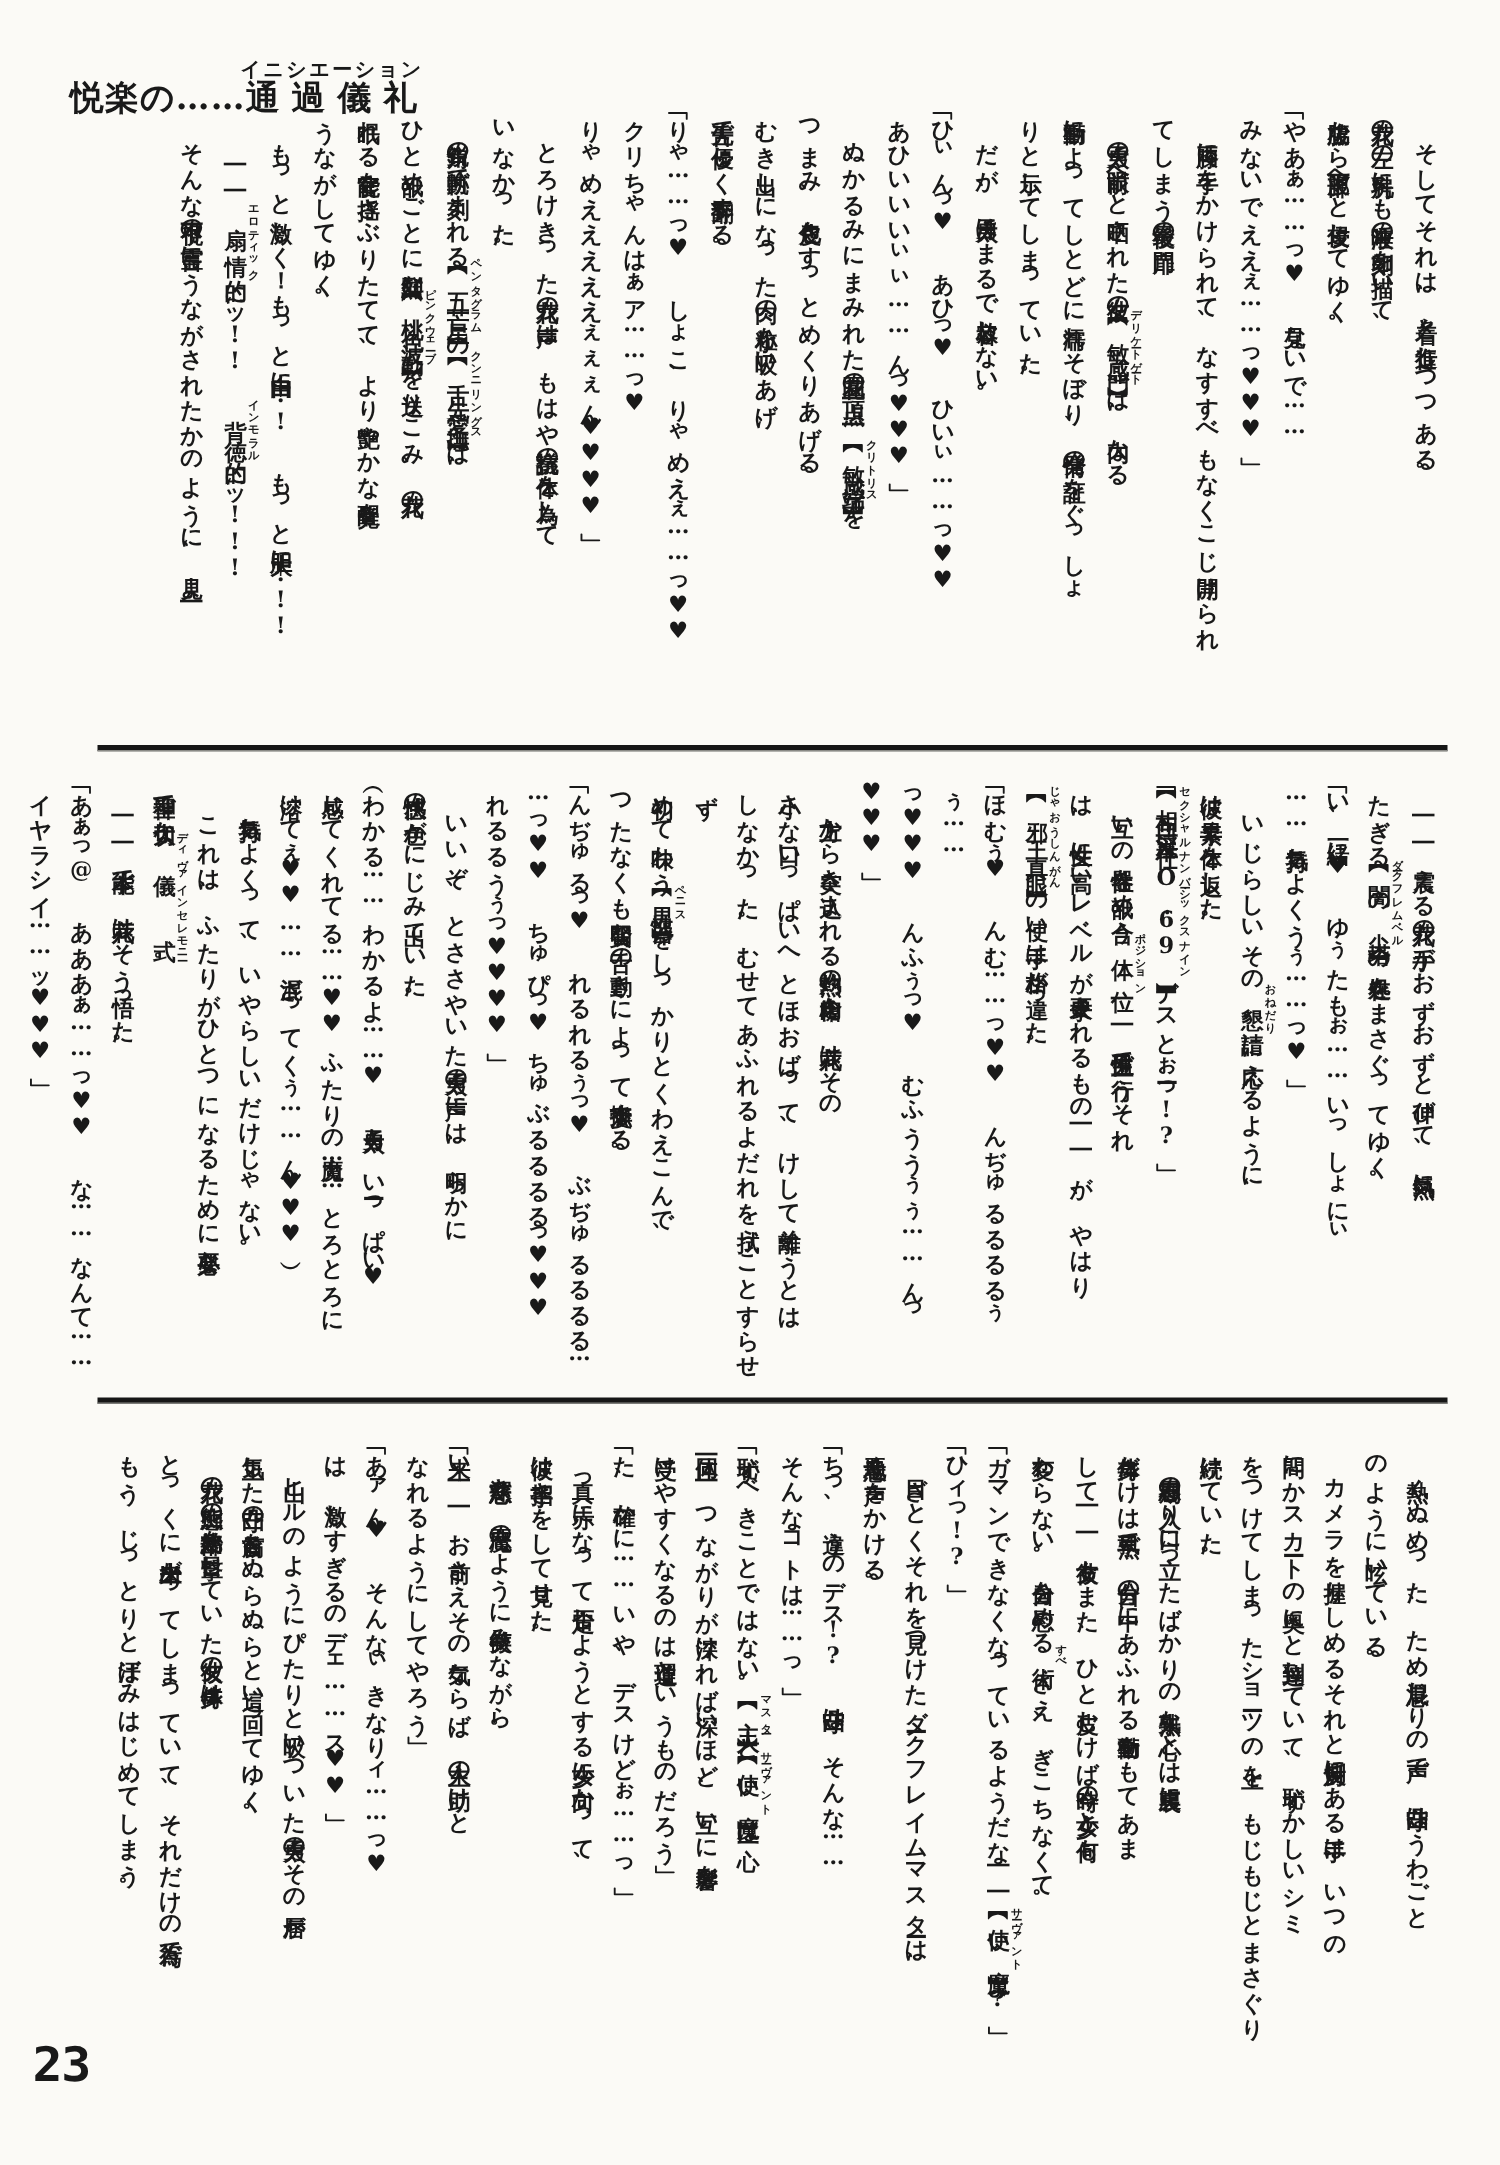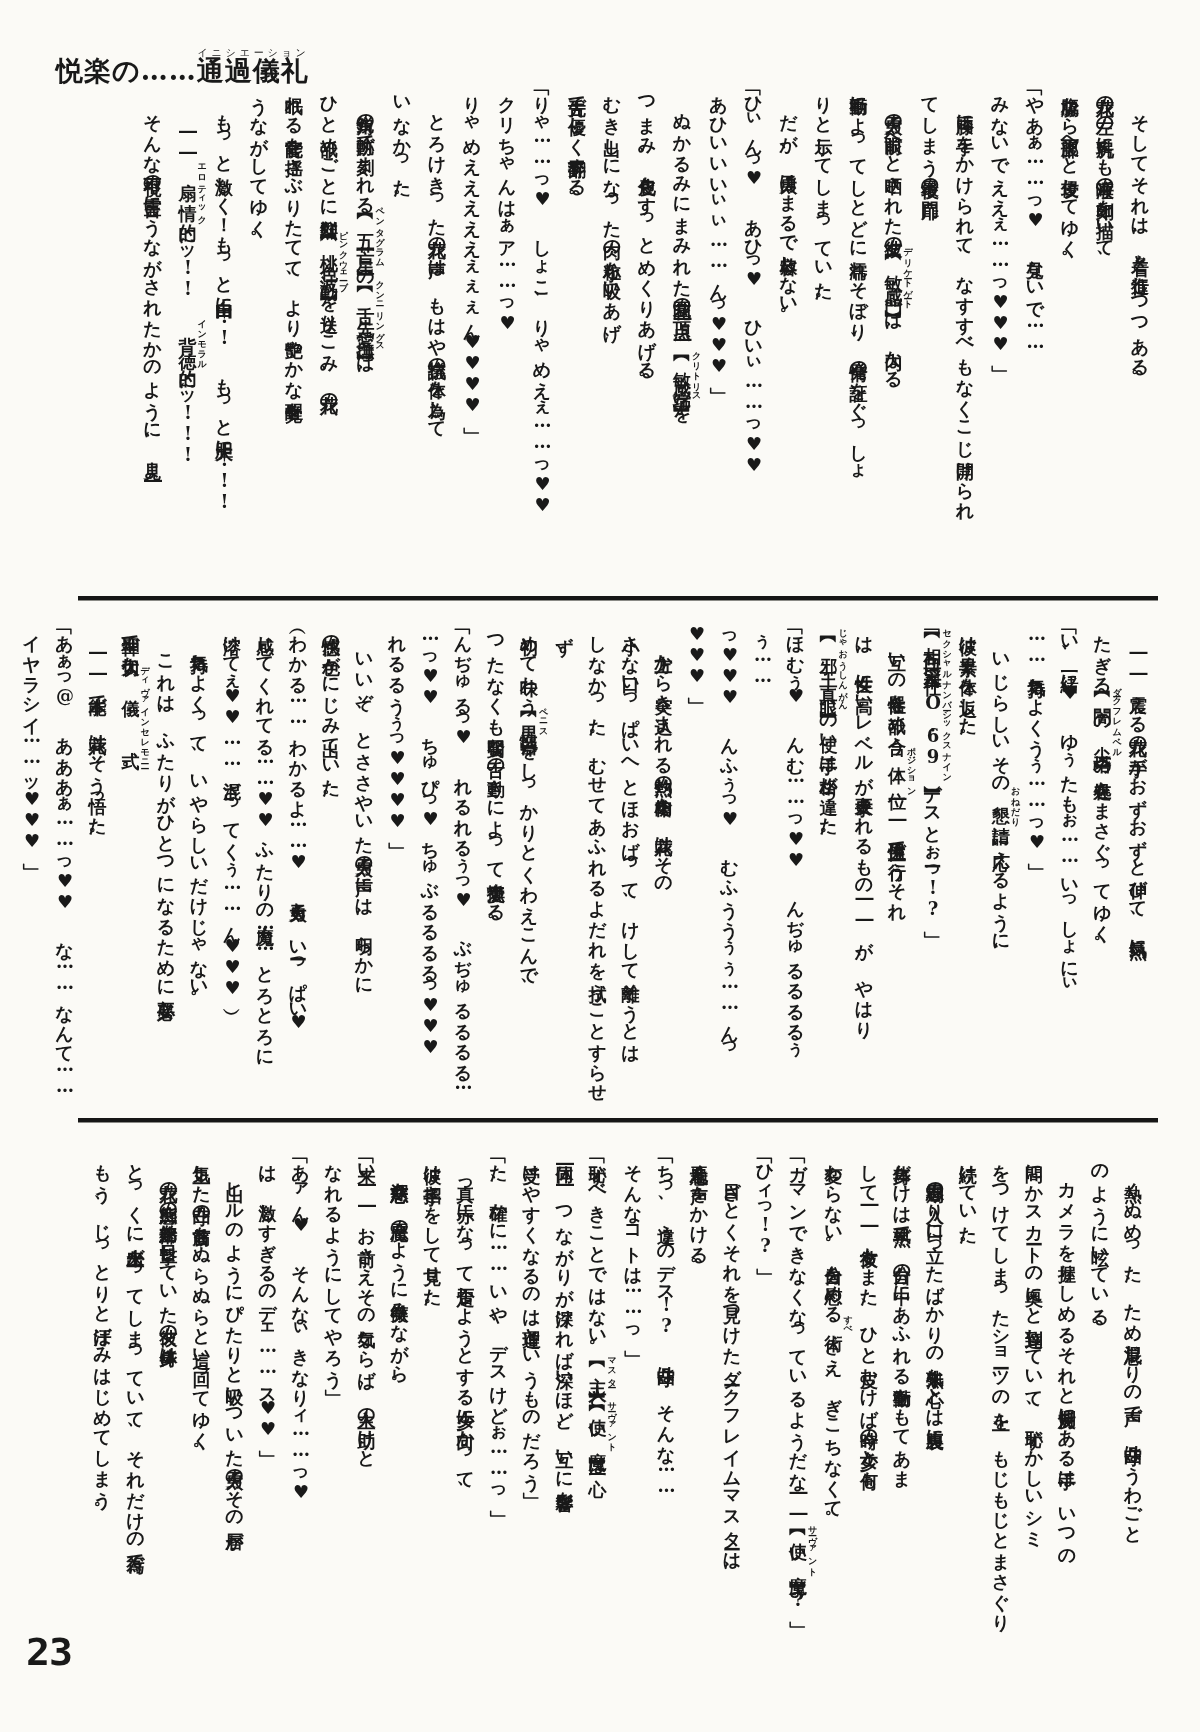--- a/index.html
+++ b/index.html
@@ -17,22 +17,22 @@
     position:absolute;
     left:56px;
     top:30px;
     font-family:"DejaVu Serif","Liberation Serif",serif;
     font-weight:bold;
     font-size:27px;
     letter-spacing:1px;
     white-space:nowrap;
   }
   .title rt{
-    font-size:10px;
-    font-weight:normal;
+    font-size:16px;
+    font-weight:bold;
     letter-spacing:2px;
   }
   .vblock{
     position:absolute;
     writing-mode:vertical-rl;
     text-orientation:upright;
     font-family:"DejaVu Serif","Liberation Serif",serif;
     font-weight:bold;
     color:#191919;
     overflow:visible;

